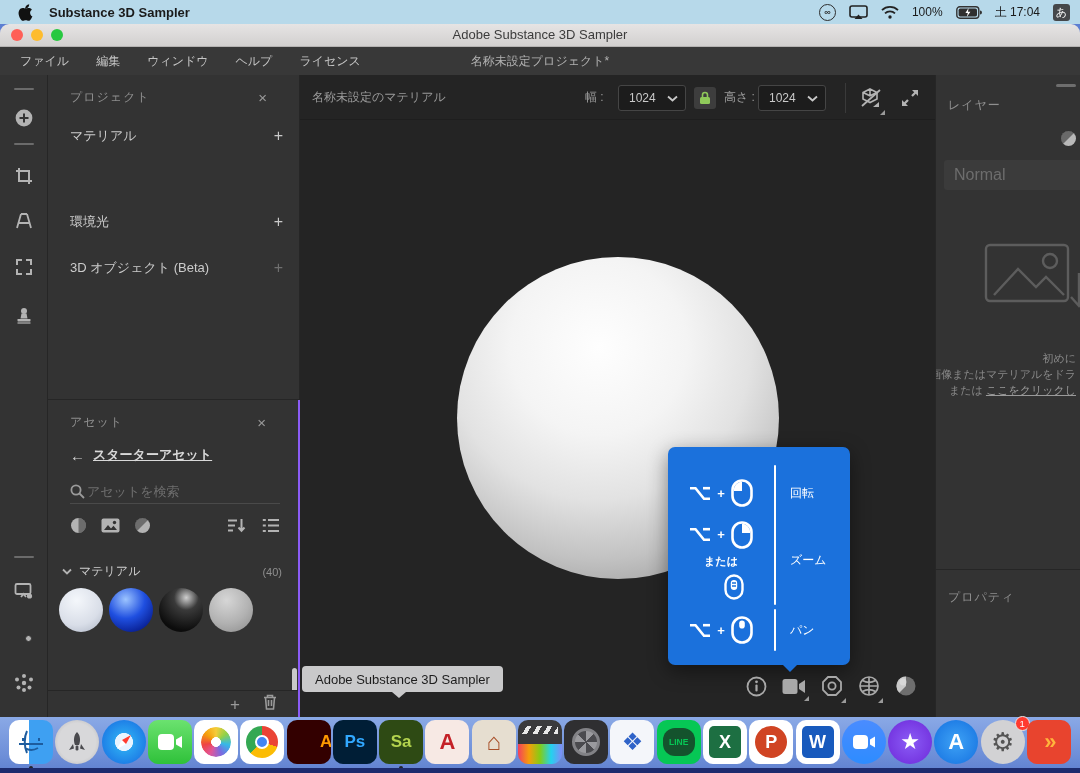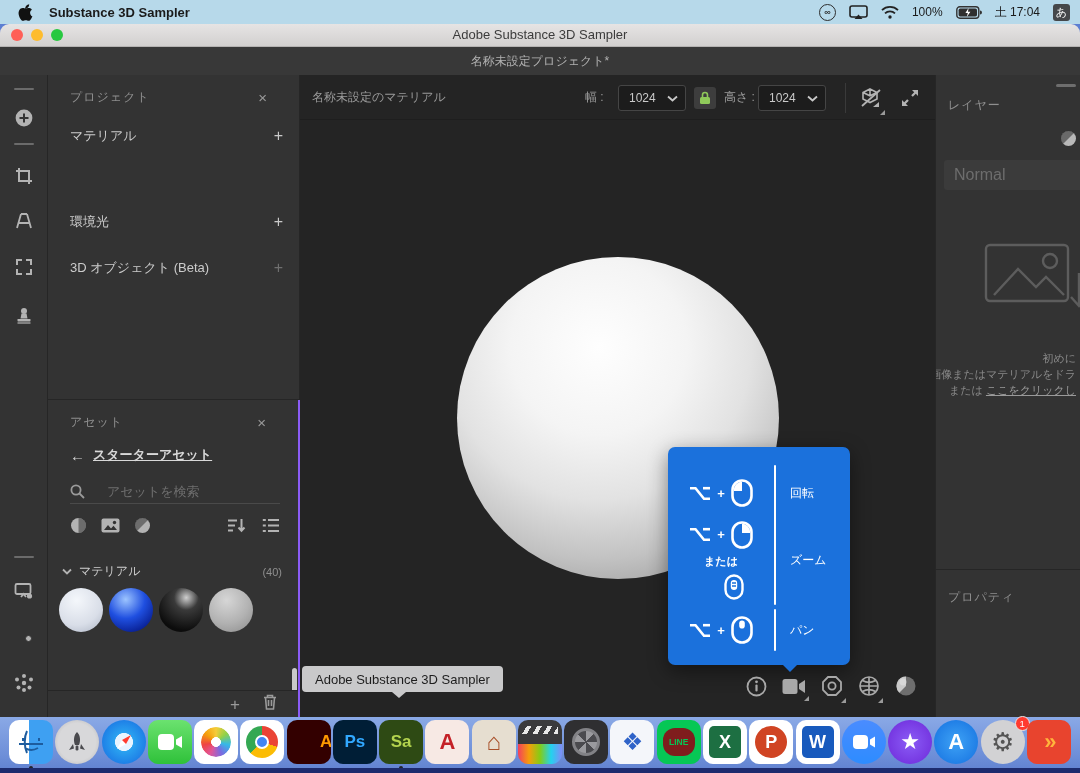--- a/index.html
+++ b/index.html
@@ -64,21 +64,21 @@
     background:radial-gradient(circle at 35% 30%, #cfcfcf, #8e8e8e 55%, #4f4f4f 100%); }
   .sel-item .lbl { font-size:12px; color:#d2d2d2; }
 
   
   .assets-panel { position:absolute; left:48px; top:325px; width:252px; height:317px; background:#333;
     border-right:2px solid #8b5cf6; overflow:hidden; }
   .back-row { position:absolute; left:22px; top:46px; display:flex; align-items:center; gap:8px; }
   .back-row .arrow { color:#d5d5d5; font-size:15px; }
   .back-row .link { font-size:13px; font-weight:bold; color:#d8d8d8; text-decoration:underline; }
   .search-row { position:absolute; left:22px; top:80px; right:18px; height:24px; display:flex;
-    align-items:center; gap:22px; border-bottom:1px solid #4a4a4a; }
+    align-items:center; gap:2px; border-bottom:1px solid #4a4a4a; }
   .search-row input { background:transparent; border:none; outline:none; font-size:13px; color:#bbb; width:160px;
     font-family:"Liberation Sans","DejaVu Sans",sans-serif; }
   .search-row input::placeholder { color:#6f6f6f; }
   .filter-row { position:absolute; left:22px; top:116px; right:18px; height:22px; display:flex; align-items:center; }
   .f-ic { margin-right:14px; }
   .f-right { margin-left:auto; display:flex; gap:16px; }
   .sec-head { position:absolute; left:14px; top:163px; right:16px; display:flex; align-items:center; }
   .sec-head .chev { margin-right:7px; }
   .sec-head .lbl { font-size:12px; color:#cfcfcf; }
   .sec-head .count { margin-left:auto; font-size:11px; color:#8f8f8f; }
@@ -190,21 +190,21 @@
   .i-home .face { background:#e6ded0; font-size:24px; color:#a8502a; }
   .i-fcp .face { background:linear-gradient(180deg,#3a3a3c 0 55%, transparent 55%),
     linear-gradient(90deg,#f43f5e,#f59e0b,#84cc16,#22d3ee,#818cf8); }
   .fcp-stripes { position:absolute; top:6px; left:4px; width:36px; height:8px;
     background:repeating-linear-gradient(-60deg,#e8e8e8 0 4px,#3a3a3c 4px 9px); }
   .i-fan .face { background:#2f2f31; }
   .fan-wheel { width:28px; height:28px; border-radius:50%;
     background:conic-gradient(#9a9a9e 0 12%, #4a4a4e 12% 25%, #9a9a9e 25% 37%, #4a4a4e 37% 50%, #9a9a9e 50% 62%, #4a4a4e 62% 75%, #9a9a9e 75% 87%, #4a4a4e 87%); border:3px solid #828286; }
   .i-cube .face { background:#f4f6fa; color:#2f63c8; font-size:24px; font-weight:bold; }
   .i-line .face { background:#06c755; }
-  .line-bubble { width:32px; height:28px; background:#7f1d1d; border-radius:12px; display:flex;
+  .line-bubble { width:32px; height:28px; background:#14532d; border-radius:12px; display:flex;
     align-items:center; justify-content:center; color:#06c755; font-size:8.5px; font-weight:bold; }
   .i-xl .face { background:#fff; } .xl-sq { width:32px; height:32px; background:#1d6f42; border-radius:5px;
     color:#fff; font-weight:bold; font-size:18px; display:flex; align-items:center; justify-content:center; }
   .i-ppt .face { background:#fff; } .ppt-sq { width:32px; height:32px; background:#d04423; border-radius:16px;
     color:#fff; font-weight:bold; font-size:18px; display:flex; align-items:center; justify-content:center; }
   .i-word .face { background:#fff; } .word-sq { width:32px; height:32px; background:#185abd; border-radius:5px;
     color:#fff; font-weight:bold; font-size:18px; display:flex; align-items:center; justify-content:center; }
   .i-zoom .face { background:linear-gradient(#4a8cff,#2d8cff); border-radius:50%; }
   .i-imovie .face { background:radial-gradient(circle,#8b5cf6,#6d28d9); border-radius:50%; color:#fff; font-size:22px; }
   .i-astore .face { background:radial-gradient(circle,#3ea2f5,#1470e0); border-radius:50%; color:#fff;
@@ -250,20 +250,27 @@
   <div class="titlebar">
     <div class="traffic">
       <span class="tl red"></span>
       <span class="tl yel"></span>
       <span class="tl grn"></span>
     </div>
     <div class="win-title">Adobe Substance 3D Sampler</div>
   </div>
 
   <div class="appmenu">
+    <div class="appmenu-items">
+      <span>ファイル</span>
+      <span>編集</span>
+      <span>ウィンドウ</span>
+      <span>ヘルプ</span>
+      <span>ライセンス</span>
+    </div>
     <div class="proj-title">名称未設定プロジェクト*</div>
   </div>
 
   <div class="main">
 
     <div class="toolbar">
       <div class="tb-dash" style="top:13px"></div>
       <div class="tb-ic" style="top:33px">
         <svg width="20" height="20" viewBox="0 0 20 20">
             <circle cx="10" cy="10" r="8.4" fill="#b3b3b3"></circle>

